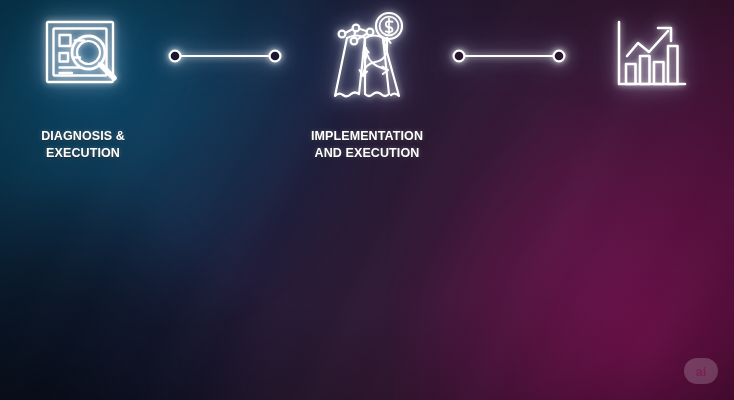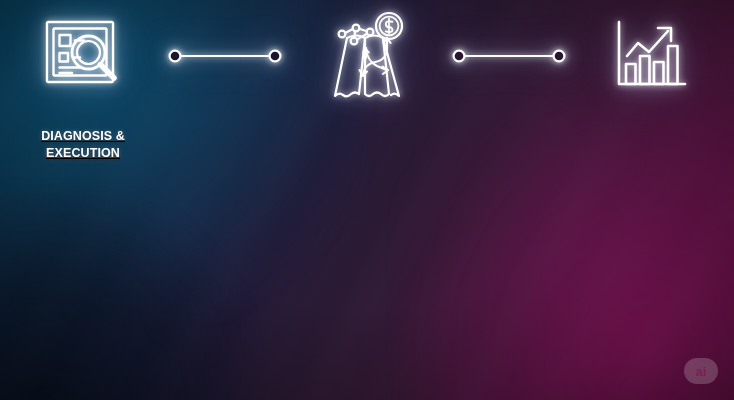--- a/index.html
+++ b/index.html
@@ -96,21 +96,20 @@
     opacity: 0.9;
   }
 
   
   .process {
     position: absolute;
     inset: 0;
     display: flex;
     align-items: flex-start;
     justify-content: flex-end;
-    text-decoration: underline;
   }
 
   .step {
     width: 176px;
     display: flex;
     flex-direction: column;
     align-items: center;
   }
 
   .icon-zone {
@@ -253,20 +252,22 @@
           <path d="M34.5 62 L38 68 L42 63.5" stroke-width="2"></path>
           <path d="M62 30 L58.4 35" stroke-width="2"></path>
           <path d="M62 30 L65.6 35" stroke-width="2"></path>
           <path d="M41 40 Q42 53 52 58 L62 62" stroke-width="2"></path>
           <path d="M57.5 58.6 L63 62.2 L57.8 66" stroke-width="2"></path>
           <line x1="41" y1="40" x2="41" y2="50" stroke-width="1.9"></line>
           <path d="M38.2 44.5 L41 41 L43.8 44.5" stroke-width="1.9"></path>
         </svg>
       </div>
       <div class="step-label">
+        <span>IMPLEMENTATION</span>
+        <span class="l2">AND EXECUTION</span>
       </div>
     </div>
 
     <div class="connector">
       <svg width="118" height="18" viewBox="0 0 118 18" fill="none" stroke="#ffffff" stroke-linecap="round">
         <line x1="9" y1="9" x2="109" y2="9" stroke-width="1.9"></line>
         <circle cx="9" cy="9" r="5.4" fill="#2a1530" stroke="#ffffff" stroke-width="2.2"></circle>
         <circle cx="109" cy="9" r="5.4" fill="#2a1530" stroke="#ffffff" stroke-width="2.2"></circle>
       </svg>
     </div>

